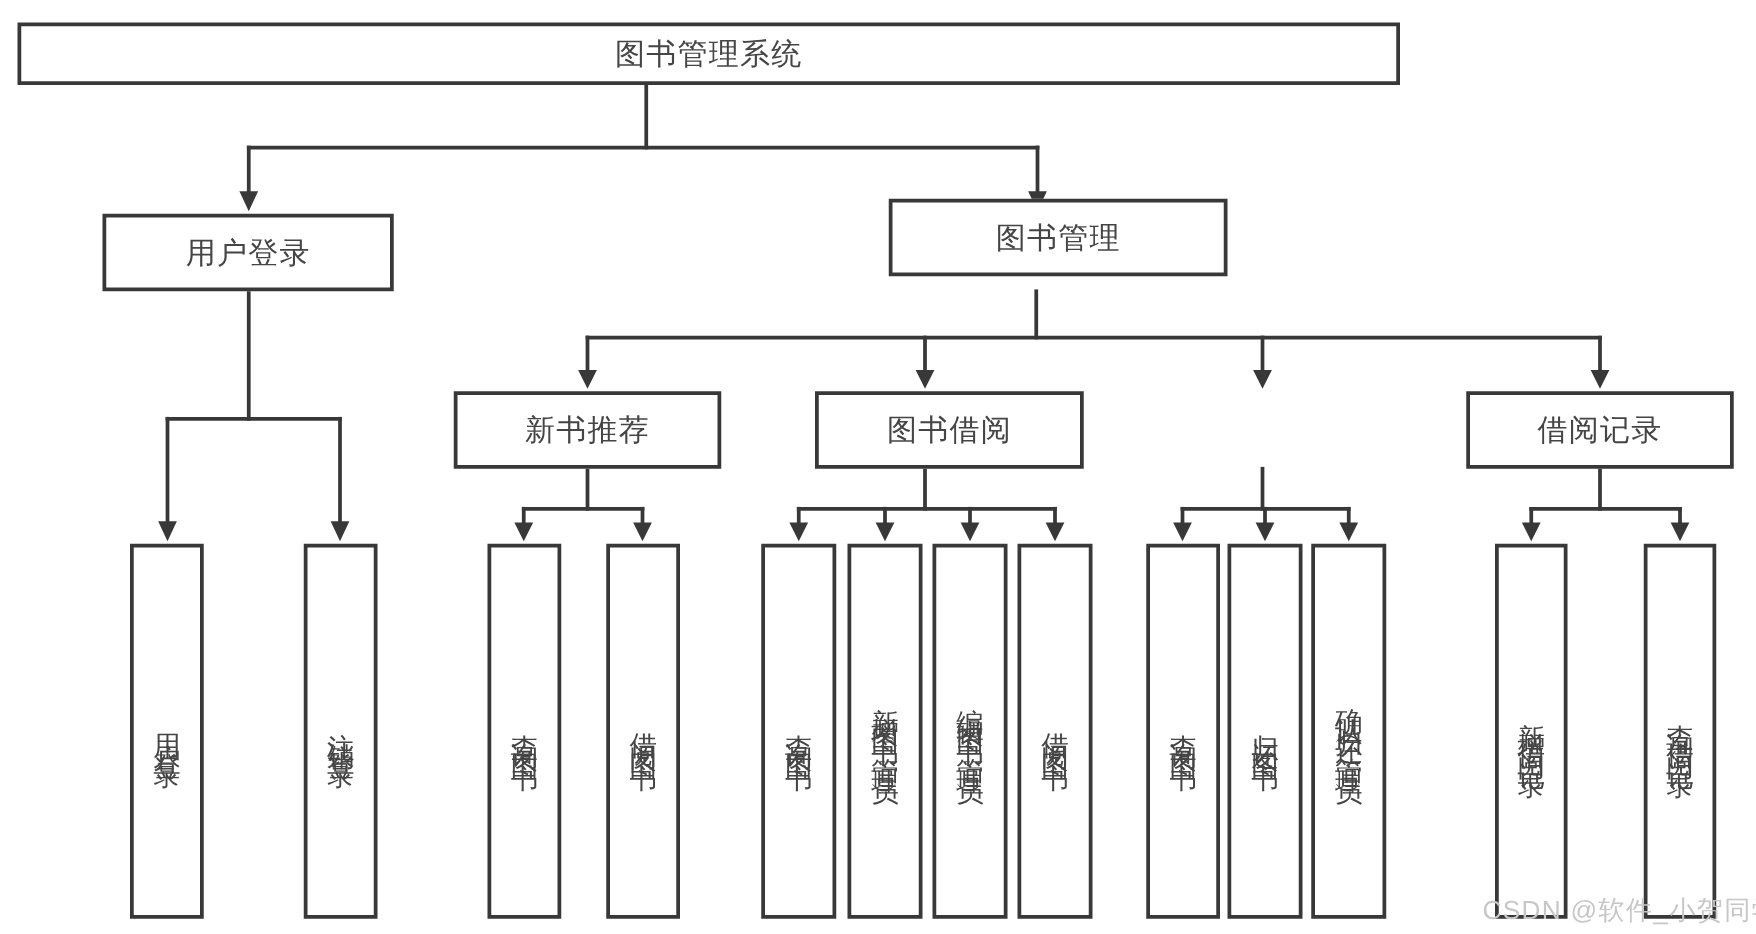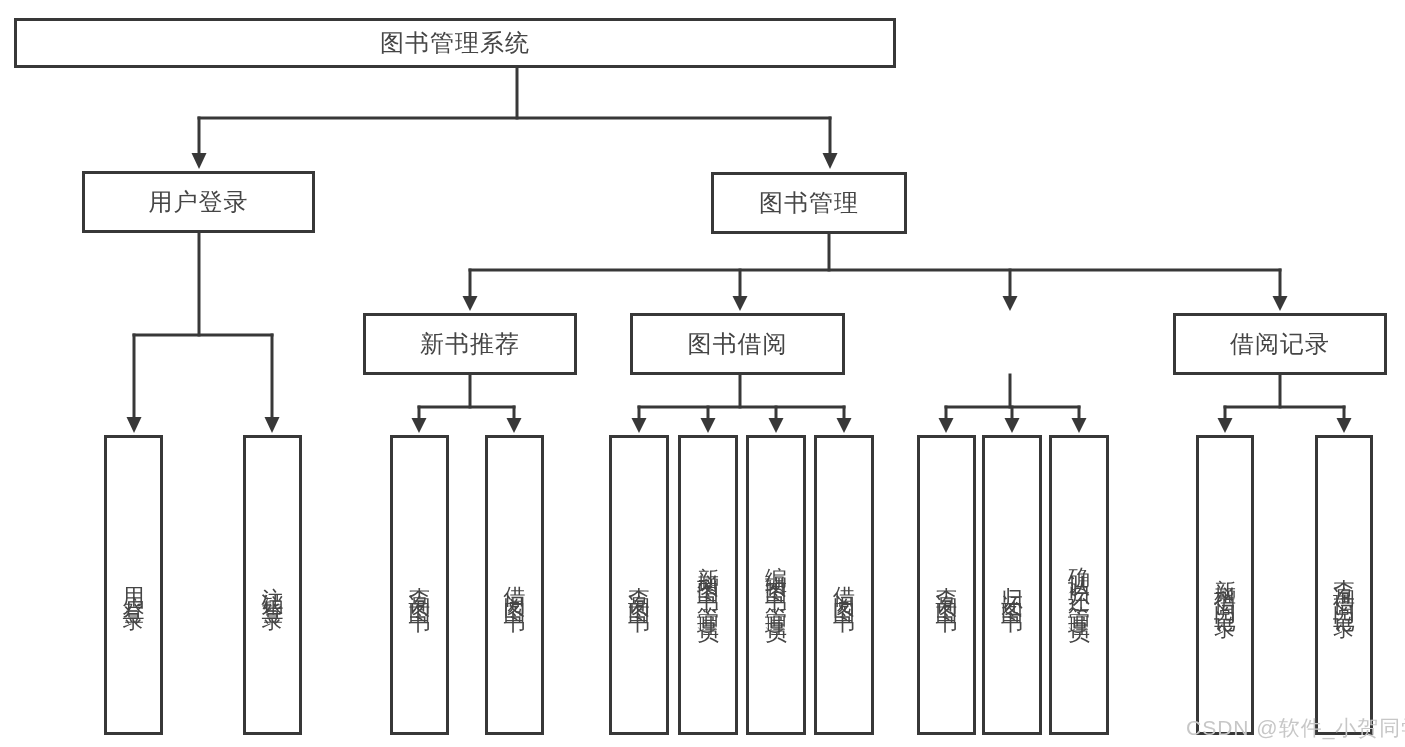--- a/index.html
+++ b/index.html
@@ -116,35 +116,35 @@
       <polygon points="768.5,418 783.5,418 776,433"></polygon>
       <polygon points="836.5,418 851.5,418 844,433"></polygon>
       <polygon points="938.5,418 953.5,418 946,433"></polygon>
       <polygon points="1004.5,418 1019.5,418 1012,433"></polygon>
       <polygon points="1071.5,418 1086.5,418 1079,433"></polygon>
       <polygon points="1217.5,418 1232.5,418 1225,433"></polygon>
       <polygon points="1336.5,418 1351.5,418 1344,433"></polygon>
     </g>
   </svg>
 
-  <div class="box" style="left:14px;top:18px;width:882px;height:50px">
+  <div class="box" style="left:14px;top:18px;width:1106px;height:50px">
     <span>图书管理系统</span>
   </div>
 
   <div class="box" style="left:82px;top:171px;width:233px;height:62px">
     <span>用户登录</span>
   </div>
-  <div class="box" style="left:711px;top:172px;width:196px;height:62px">
+  <div class="box" style="left:711px;top:159px;width:271px;height:62px">
     <span>图书管理</span>
   </div>
 
   <div class="box" style="left:363px;top:313px;width:214px;height:62px">
     <span>新书推荐</span>
   </div>
-  <div class="box" style="left:630px;top:313px;width:215px;height:62px">
+  <div class="box" style="left:652px;top:313px;width:215px;height:62px">
     <span>图书借阅</span>
   </div>
   <div class="box" style="left:1173px;top:313px;width:214px;height:62px">
     <span>借阅记录</span>
   </div>
 
   <div class="box leaf" style="left:104px;top:435px;width:59px;height:300px">
     <span class="vtext">用户登录</span>
   </div>
   <div class="box leaf" style="left:243px;top:435px;width:59px;height:300px">

